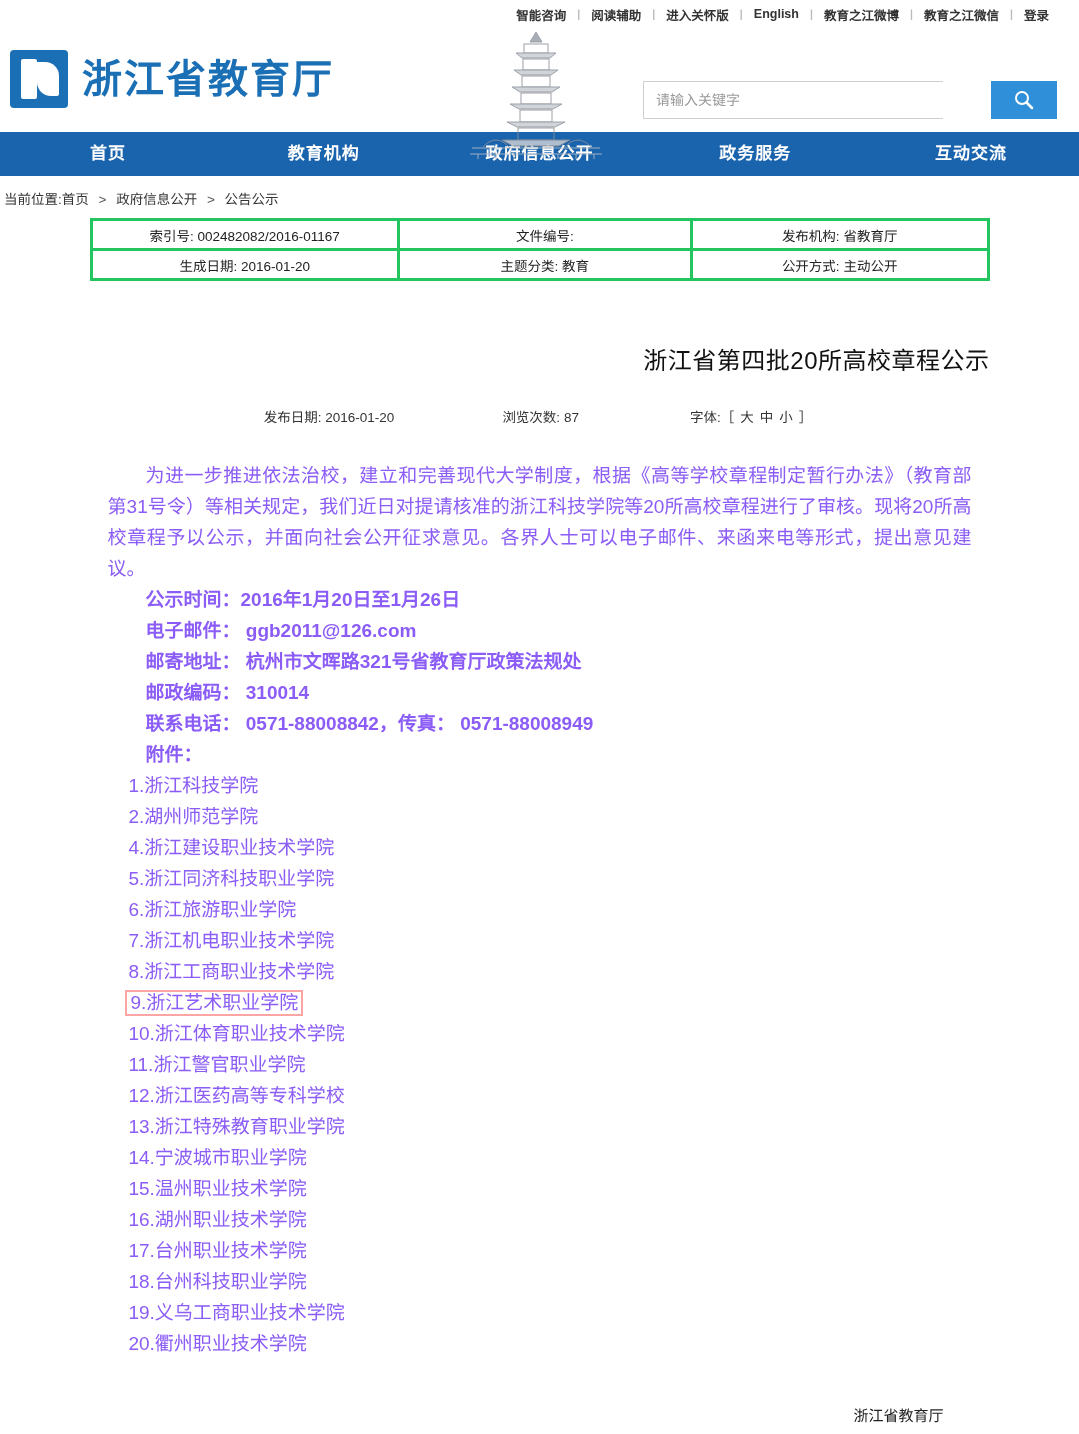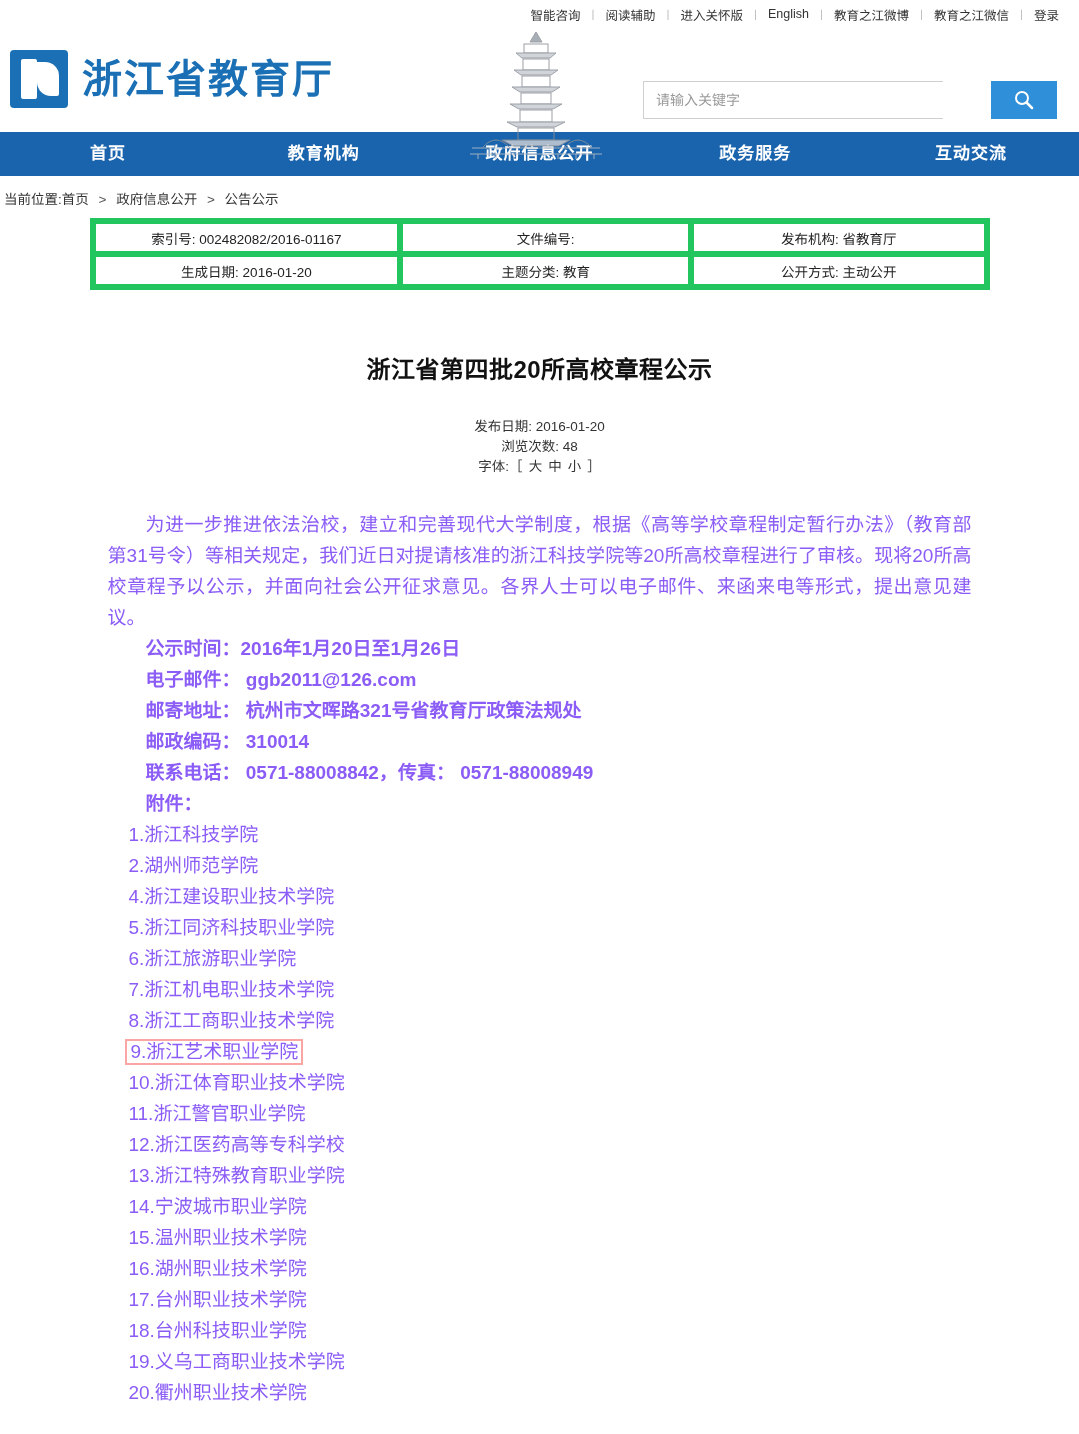--- a/index.html
+++ b/index.html
@@ -14,23 +14,24 @@
     color: #222;
     -webkit-font-smoothing: antialiased;
   }
 
   
   .topbar {
     height: 28px;
     display: flex;
     justify-content: flex-end;
     align-items: center;
-    padding-right: 20px;
+    padding-right: 30px;
     font-size: 12.5px;
     color: #333;
+    font-weight: bold;
   }
   .topbar a {
     color: #333;
     text-decoration: none;
     white-space: nowrap;
   }
   .topbar .sep {
     color: #bbb;
     margin: 0 7px;
     font-size: 11px;
@@ -164,47 +165,46 @@
 
   
   table.meta {
     width: 900px;
     border-collapse: collapse;
     margin: 0 auto 6px auto;
     font-size: 13.5px;
     color: #222;
   }
   table.meta td {
-    border: 6px solid #22c55e;
+    border: 3px solid #22c55e;
     height: 27px;
     padding: 0 10px;
     text-align: center;
     white-space: nowrap;
   }
   table.meta td.c1 { width: 300px; }
   table.meta td.c2 { width: 300px; }
   table.meta td.c3 { width: 300px; }
 
   
   .doc-title {
-    text-align: center;
+    text-align: right;
     font-size: 24px;
-    font-weight: bold;
+    font-weight: normal;
     color: #111;
     margin: 42px 0 30px 0;
     letter-spacing: .5px;
   }
   .doc-subbar {
     display: flex;
     justify-content: center;
     align-items: center;
     font-size: 13.5px;
     color: #333;
     margin-bottom: 34px;
-    flex-direction: column;
   }
   .doc-subbar .cell { margin: 0 54px; white-space: nowrap; }
   .font-size-links span { margin: 0 3px; cursor: pointer; }
 
   .body-text {
     font-size: 19px;
     line-height: 31px;
     color: #8b5cf6;
     padding: 0 18px;
   }
@@ -328,21 +328,21 @@
   </tr>
 </tbody>
   </table>
 
 <div class="content">
 
   <div class="doc-title">浙江省第四批20所高校章程公示</div>
 
   <div class="doc-subbar">
     <span class="cell">发布日期: 2016-01-20</span>
-    <span class="cell">浏览次数: 48</span>
+    <span class="cell">浏览次数: 87</span>
     <span class="cell font-size-links">
       <span>字体:［</span><span>大</span><span>中</span><span>小</span><span>］</span>
     </span>
   </div>
 
   <div class="body-text">
     <p class="indent">为进一步推进依法治校，建立和完善现代大学制度，根据《高等学校章程制定暂行办法》（教育部第31号令）等相关规定，我们近日对提请核准的浙江科技学院等20所高校章程进行了审核。现将20所高校章程予以公示，并面向社会公开征求意见。各界人士可以电子邮件、来函来电等形式，提出意见建议。</p>
 
     <p class="item">公示时间：2016年1月20日至1月26日</p>
     <p class="item">电子邮件： ggb2011@126.com</p>

